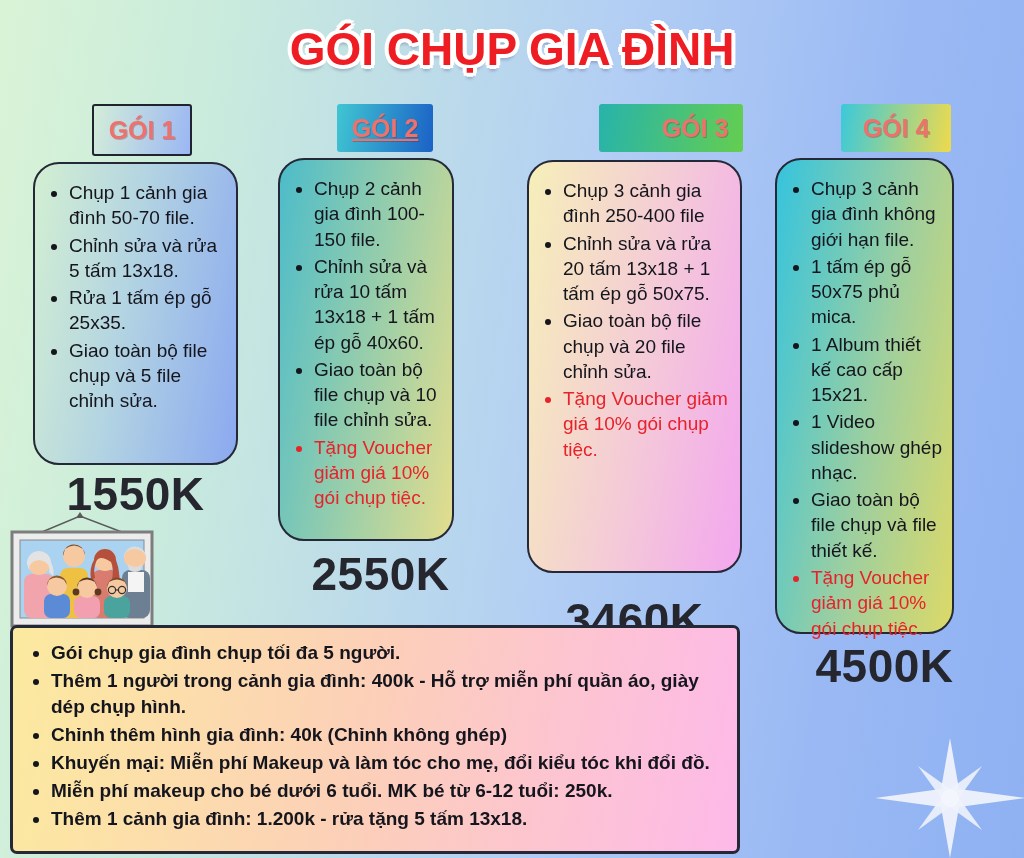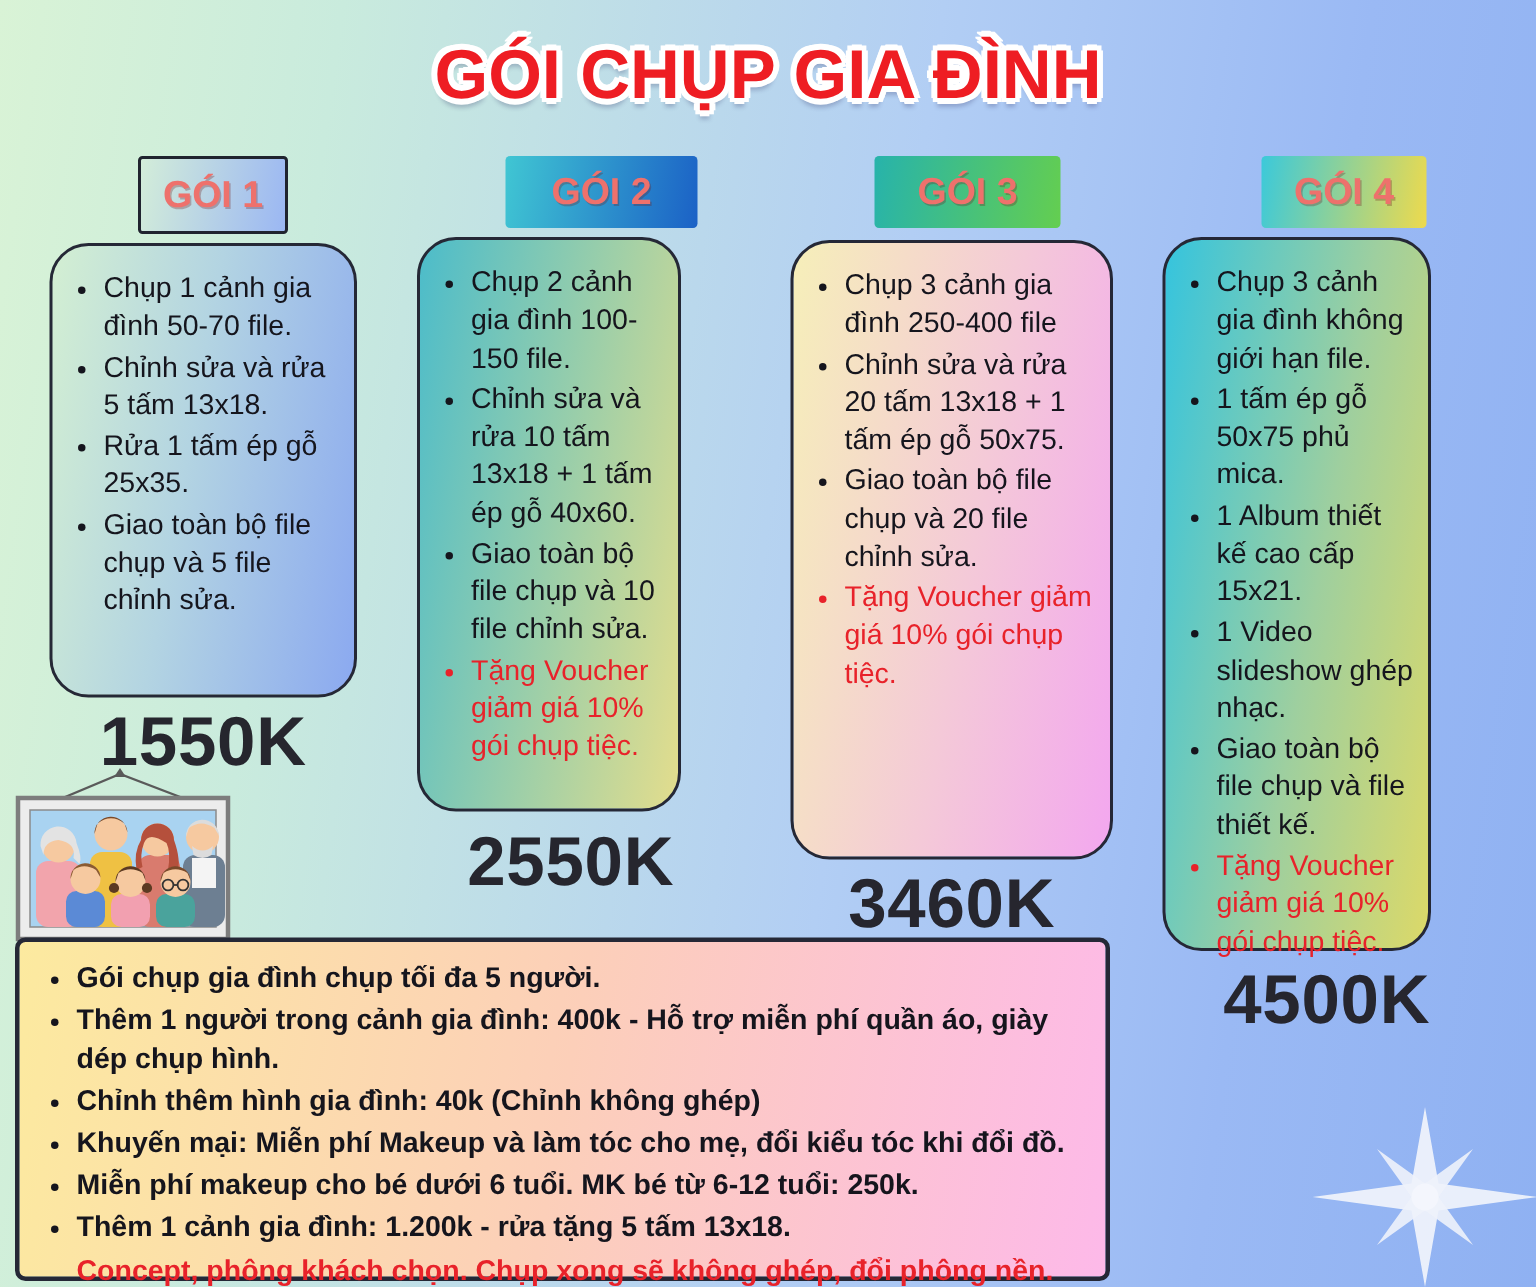--- a/index.html
+++ b/index.html
@@ -19,24 +19,24 @@
   }
   
   .badge{
     position:absolute;top:104px;height:48px;border-radius:3px;
     display:flex;align-items:center;justify-content:center;
     font-size:25px;font-weight:800;color:#ee716c;
     text-shadow:1px 1px 0 rgba(110,30,30,.3);
   }
   .badge-1{left:92px;width:96px;border:2px solid #20242f;
     background:linear-gradient(100deg,#d3edd9,#9bb7f3);}
-  .badge-2{left:337px;width:128px;
-    background:linear-gradient(100deg,#40c6d3,#1b61c6);}
-  .badge-3{left:583px;width:124px;
-    background:linear-gradient(100deg,#27b3ab,#64ce50);}
+  .badge-2{left:337px;width:96px;
+    background:linear-gradient(100deg,#40c6d3,#1b61c6);text-decoration:underline;}
+  .badge-3{left:599px;width:96px;
+    background:linear-gradient(100deg,#27b3ab,#64ce50);padding-left:48px;}
   .badge-4{left:841px;width:110px;
     background:linear-gradient(100deg,#3bc9da,#eeda4d);}
   
   .card{
     position:absolute;box-sizing:border-box;
     border:2px solid #252836;border-radius:26px;
     padding:16px 10px 10px 6px;
   }
   .card ul{margin:0;padding-left:28px;list-style:disc;}
   .card li{
@@ -51,21 +51,21 @@
     background:linear-gradient(100deg,#f6efb9,#f4c9d8 55%,#f3a7ef);}
   .card-4{left:775px;top:158px;width:179px;height:476px;
     background:linear-gradient(100deg,#35c4de,#9ecf9f 55%,#dcd968);}
   
   .price{
     position:absolute;text-align:center;
     font-size:46px;font-weight:800;color:#26262e;letter-spacing:.5px;
   }
   .price-1{left:33px;width:205px;top:467px;}
   .price-2{left:278px;width:205px;top:547px;}
-  .price-3{left:527px;width:215px;top:575px;}
+  .price-3{left:527px;width:215px;top:593px;}
   .price-4{left:775px;width:219px;top:639px;}
   
   .notes{
     position:absolute;left:10px;top:625px;width:730px;height:229px;
     box-sizing:border-box;border:3px solid #252836;border-radius:7px;
     background:linear-gradient(100deg,#fcea9f,#fccfb9 50%,#fdb9e9);
     padding:12px 16px 6px 12px;
   }
   .notes ul{margin:0;padding-left:26px;list-style:disc;}
   .notes li{font-size:19px;font-weight:700;color:#15151d;line-height:1.37;margin-bottom:2px;}
@@ -175,14 +175,13 @@
 
 <div class="notes">
   <ul>
       <li>Gói chụp gia đình chụp tối đa 5 người.</li>
       <li>Thêm 1 người trong cảnh gia đình: 400k - Hỗ trợ miễn phí quần áo, giày dép chụp hình.</li>
       <li>Chỉnh thêm hình gia đình: 40k (Chỉnh không ghép)</li>
       <li>Khuyến mại: Miễn phí Makeup và làm tóc cho mẹ, đổi kiểu tóc khi đổi đồ.</li>
       <li>Miễn phí makeup cho bé dưới 6 tuổi. MK bé từ 6-12 tuổi: 250k.</li>
       <li>Thêm 1 cảnh gia đình: 1.200k - rửa tặng 5 tấm 13x18.</li>
     </ul>
-  <div class="footer">Concept, phông khách chọn. Chụp xong sẽ không ghép, đổi phông nền.</div>
 </div>
 
 </body></html>

